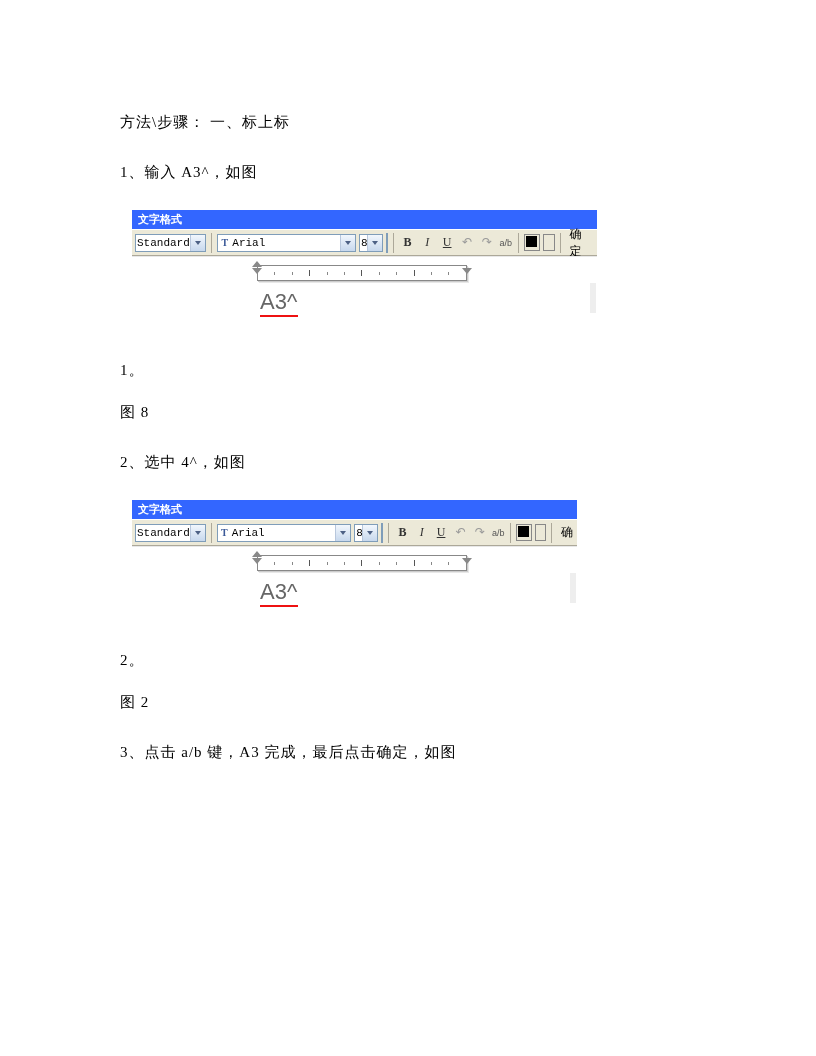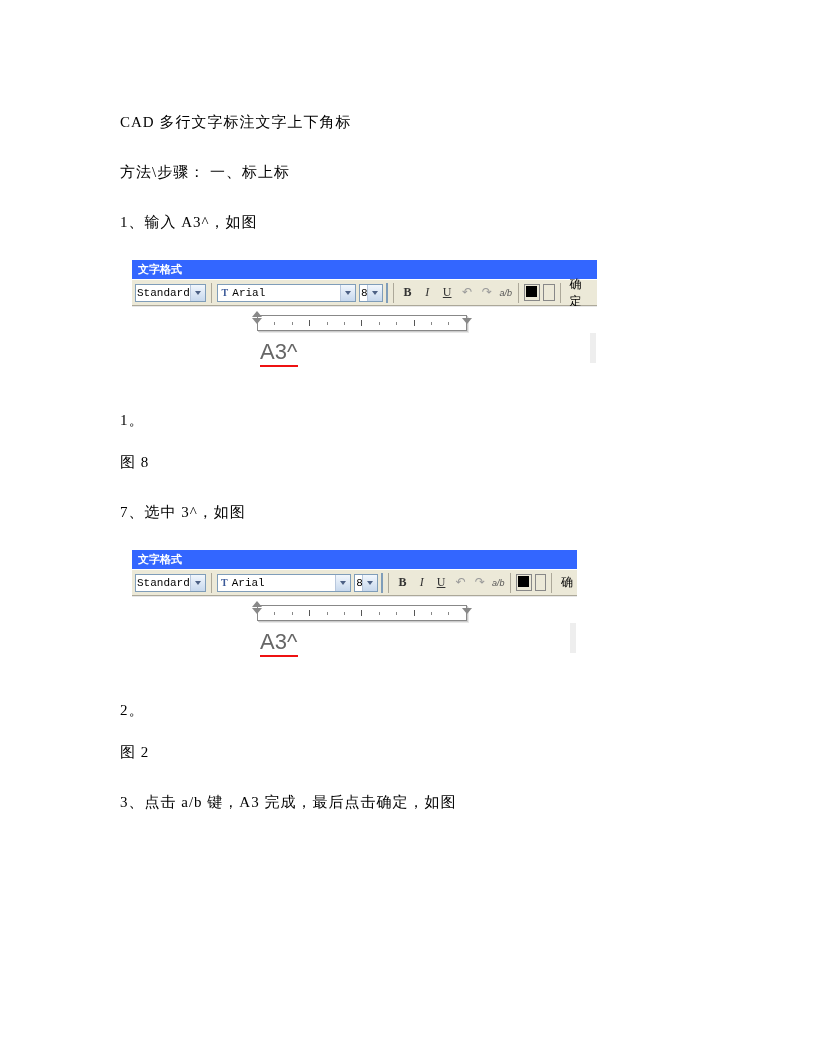--- a/index.html
+++ b/index.html
@@ -70,21 +70,21 @@
   .style-combo{ width:76px; }
   .font-combo{ width:148px; }
   .font-icon{ width:11px;height:11px;margin-right:2px;display:inline-flex;align-items:center;justify-content:center;font-weight:bold;font-family:serif;font-size:10px;color:#3b5998;}
   .size-combo{ width:24px; }
   .sep{ width:1px;height:20px;background:#aca899;margin:0 2px;}
   .tbtn{ width:18px;height:18px;display:flex;align-items:center;justify-content:center;font-family:"Times New Roman",serif;font-size:12px;color:#333;}
   .tbtn.b{font-weight:bold;}
   .tbtn.i{font-style:italic;}
   .tbtn.u{text-decoration:underline;}
   .tbtn.dim{color:#999;}
-  .fracbtn{width:16px;height:18px;display:flex;align-items:center;justify-content:center;font-size:9px;color:#555;font-style:italic;}
+  .fracbtn{width:16px;height:18px;display:flex;align-items:center;justify-content:center;font-size:9px;color:#555;}
   .color-swatch{width:15px;height:15px;border:1px solid #888;display:flex;}
   .color-swatch .box{width:11px;height:11px;margin:1px;background:#000;}
   .okbtn{font-family:Liberation Serif, serif;font-size:12px;color:#000;margin-left:4px;letter-spacing:1px;}
   .canvas{
     background:#fff;
     height:75px;
     position:relative;
     border-top:1px solid #e8e8e8;
     text-align:right;
   }
@@ -111,21 +111,20 @@
   .canvas .underline{
     position:absolute; top:58px; left:128px; width:38px; height:2px; background:#e11;
   }
   .knob-shadow{position:absolute;top:26px;right:1px;width:6px;height:30px;background:#eee;}
 </style>
 </head>
 <body>
 
 <div class="page">
 
-  <p class="para">CAD 多行文字标注文字上下角标</p>
 
   <p class="para">方法\步骤： 一、标上标</p>
 
   <p class="para">1、输入 A3^，如图</p>
 
   <div class="figure">
     <div class="titlebar">
       <span>文字格式</span>
     </div>
     <div class="toolbar">
@@ -179,21 +178,21 @@
       </div>
       <div class="knob-shadow"></div>
       <div class="input-text">A3^</div>
       <div class="underline"></div>
     </div>
   </div>
 
   <p class="para para-tight">1。</p>
   <p class="para">图 8</p>
 
-  <p class="para">7、选中 3^，如图</p>
+  <p class="para">2、选中 4^，如图</p>
 
   <div class="figure narrow">
     <div class="titlebar">
       <span>文字格式</span>
     </div>
     <div class="toolbar">
       <div class="combo style-combo">
         <span class="txt">Standard</span>
         <span class="arrow"></span>
       </div>

